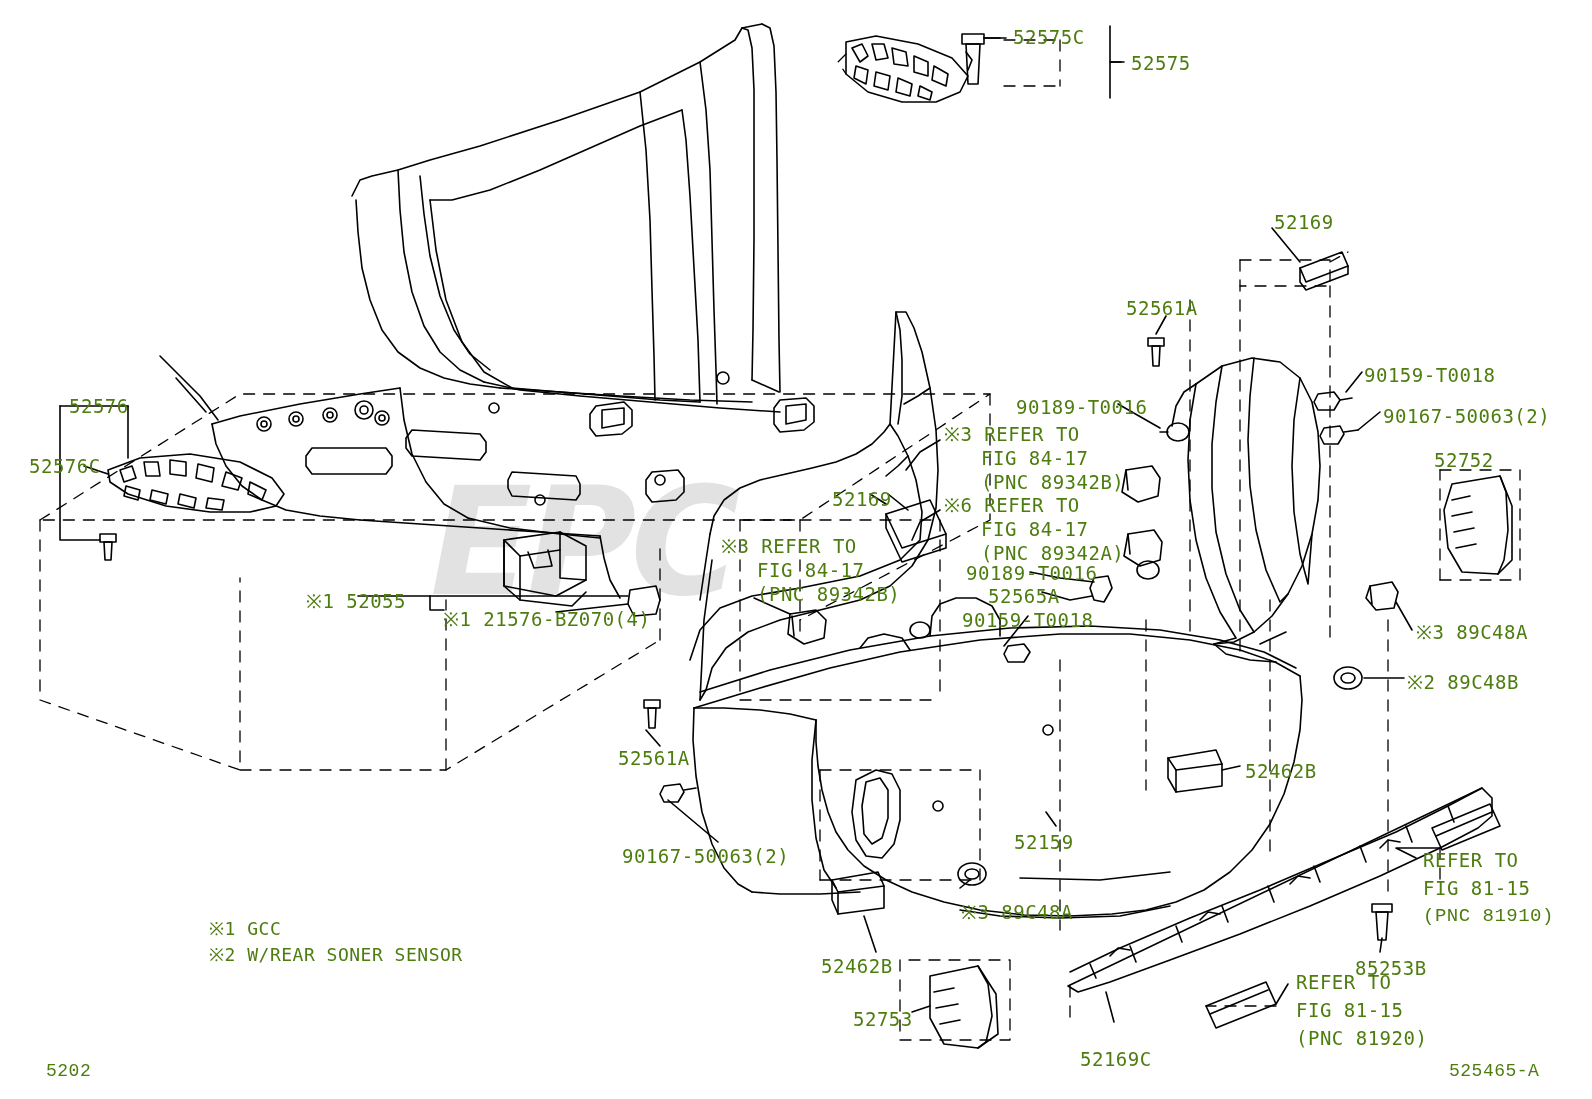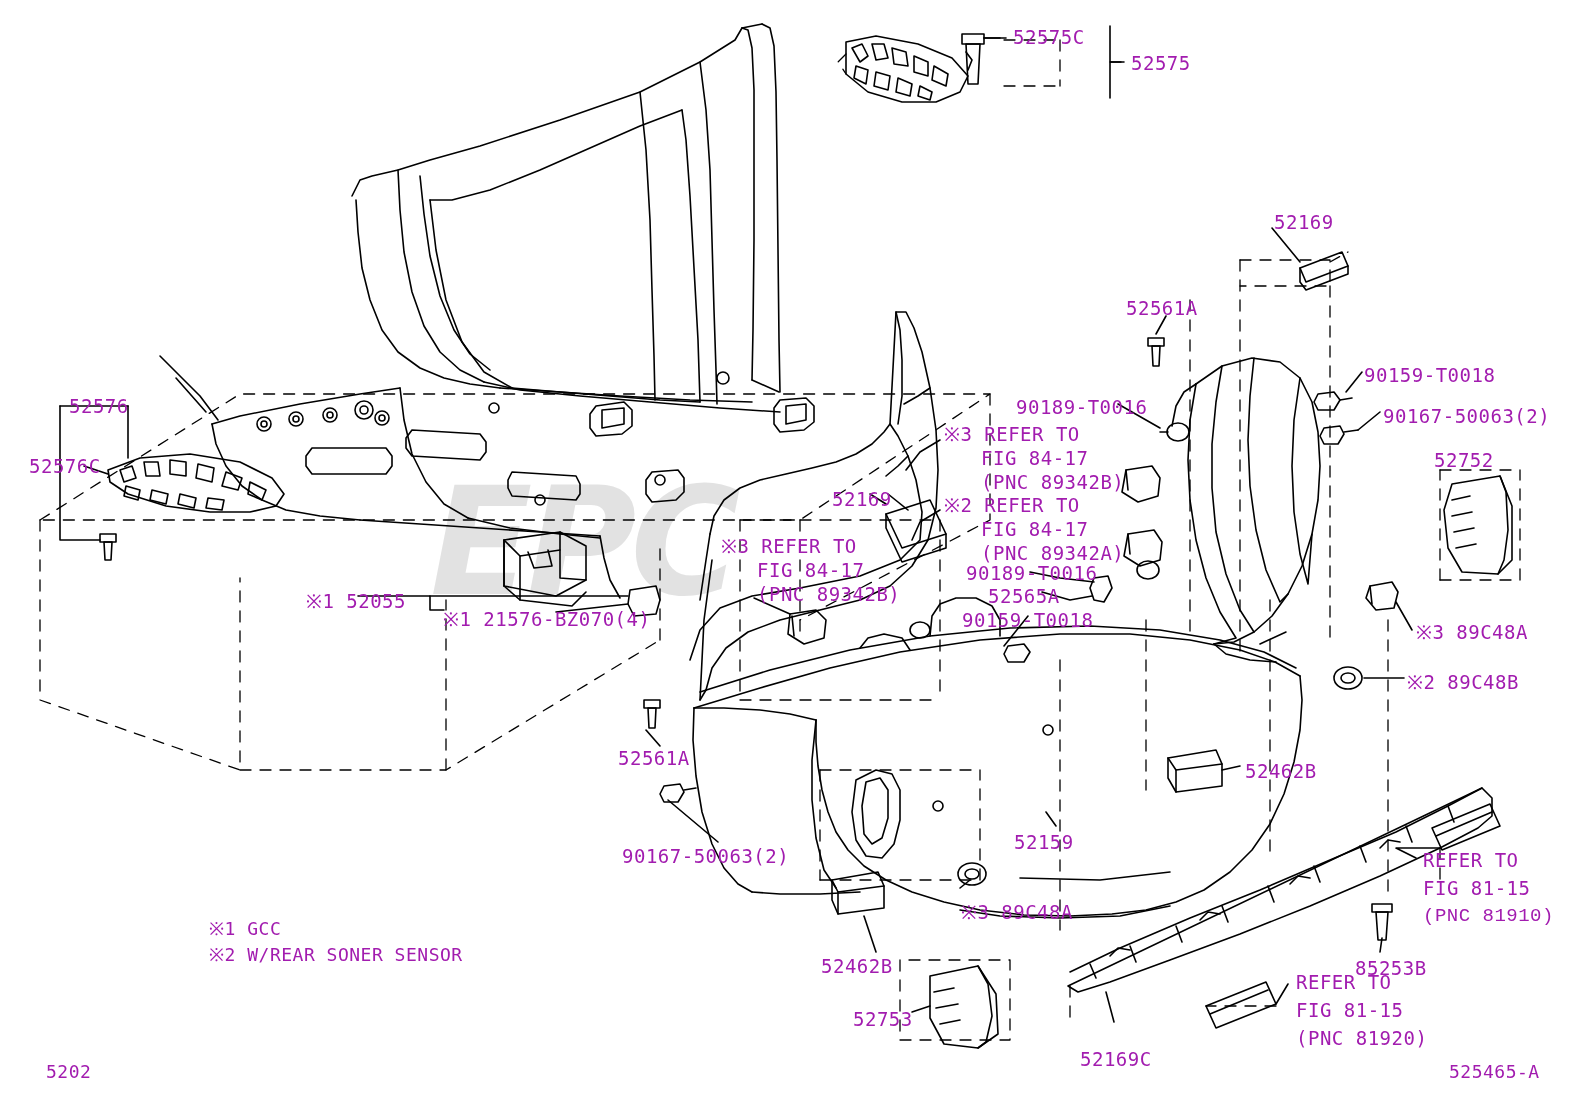--- a/index.html
+++ b/index.html
@@ -22,30 +22,31 @@
     left: 0;
     top: 0;
     width: 1592px;
     height: 1099px;
   }
   .lbl {
     position: absolute;
     font-family: "DejaVu Sans Mono", monospace;
     font-size: 19px;
     letter-spacing: 0.5px;
-    color: #a21caf;
+    color: #4d7c0f;
     white-space: pre;
     line-height: 23px;
   }
   .lbl.note {
     font-size: 18px;
     line-height: 26px;
   }
   .lbl.corner {
     font-size: 18px;
+    font-family: Liberation Mono, monospace;
   }
   .wm {
     position: absolute;
     left: 430px;
     top: 455px;
     width: 620px;
     height: 180px;
     font-family: "DejaVu Sans", sans-serif;
     font-size: 150px;
     font-weight: bold;
@@ -381,21 +382,21 @@
   <div class="lbl" style="left:1364px; top:364px;">90159-T0018</div>
   <div class="lbl" style="left:1016px; top:396px;">90189-T0016</div>
   <div class="lbl" style="left:1383px; top:405px;">90167-50063(2)</div>
   <div class="lbl" style="left:69px; top:395px;">52576</div>
   <div class="lbl" style="left:944px; top:423px;">※3 REFER TO</div>
   <div class="lbl" style="left:981px; top:447px;">FIG 84-17</div>
   <div class="lbl" style="left:981px; top:471px;">(PNC 89342B)</div>
   <div class="lbl" style="left:29px; top:455px;">52576C</div>
   <div class="lbl" style="left:1434px; top:449px;">52752</div>
   <div class="lbl" style="left:832px; top:488px;">52169</div>
-  <div class="lbl" style="left:944px; top:494px;">※2 REFER TO</div>
+  <div class="lbl" style="left:944px; top:494px;">※6 REFER TO</div>
   <div class="lbl" style="left:981px; top:518px;">FIG 84-17</div>
   <div class="lbl" style="left:981px; top:542px;">(PNC 89342A)</div>
   <div class="lbl" style="left:721px; top:535px;">※3 REFER TO</div>
   <div class="lbl" style="left:757px; top:559px;">FIG 84-17</div>
   <div class="lbl" style="left:757px; top:583px;">(PNC 89342B)</div>
   <div class="lbl" style="left:966px; top:562px;">90189-T0016</div>
   <div class="lbl" style="left:988px; top:585px;">52565A</div>
   <div class="lbl" style="left:306px; top:590px;">※1 52055</div>
   <div class="lbl" style="left:962px; top:609px;">90159-T0018</div>
   <div class="lbl" style="left:443px; top:608px;">※1 21576-BZ070(4)</div>

